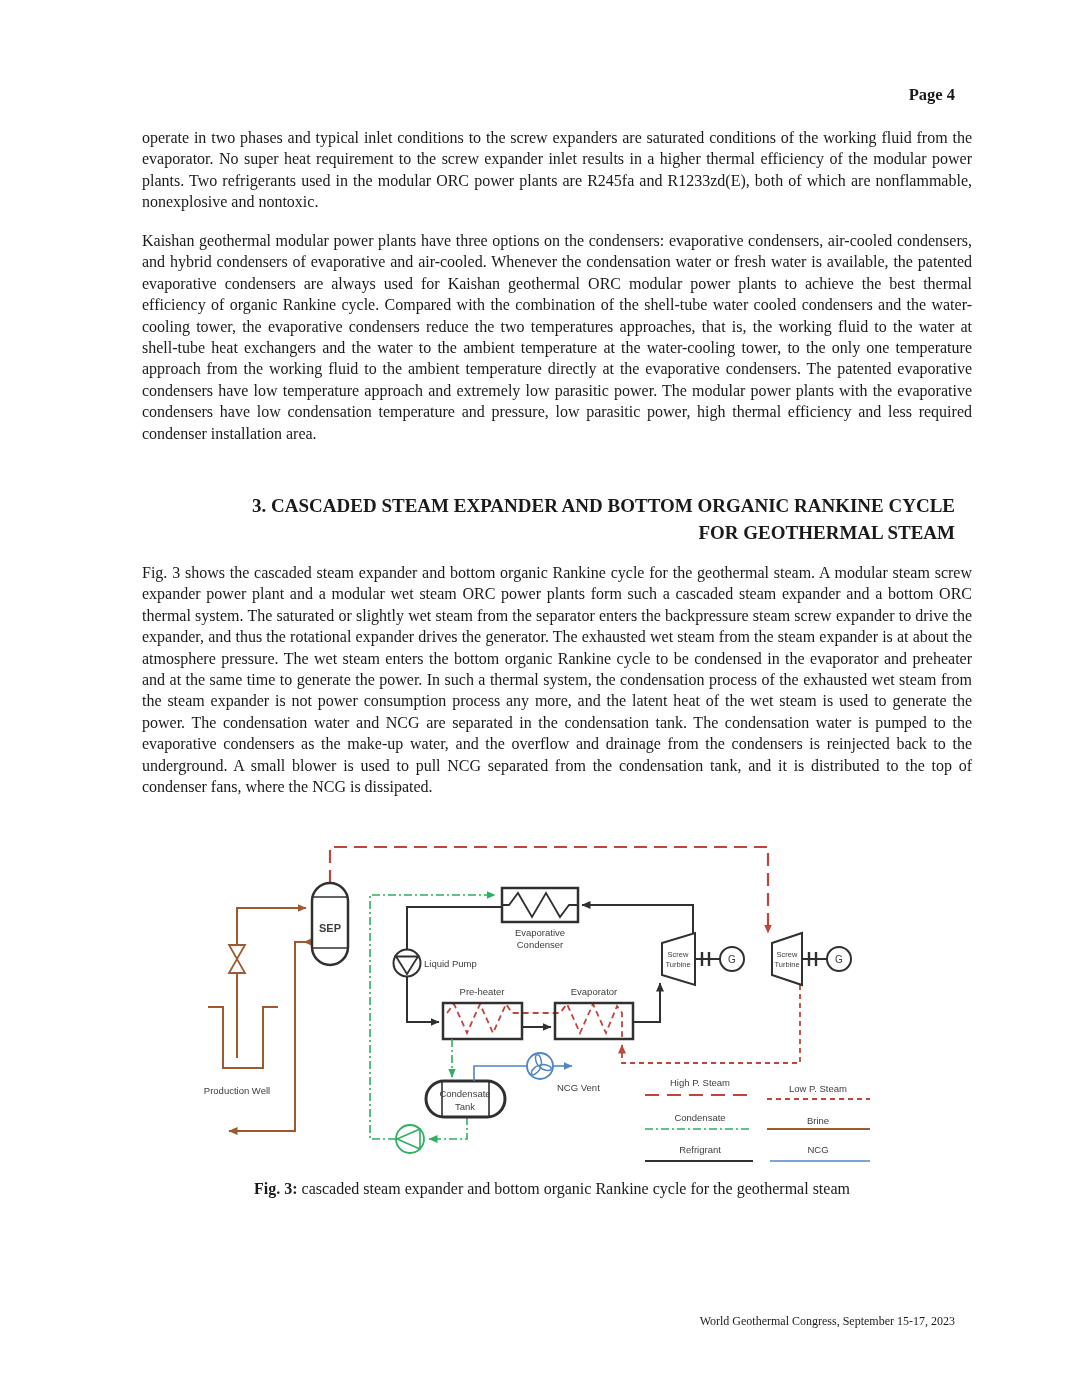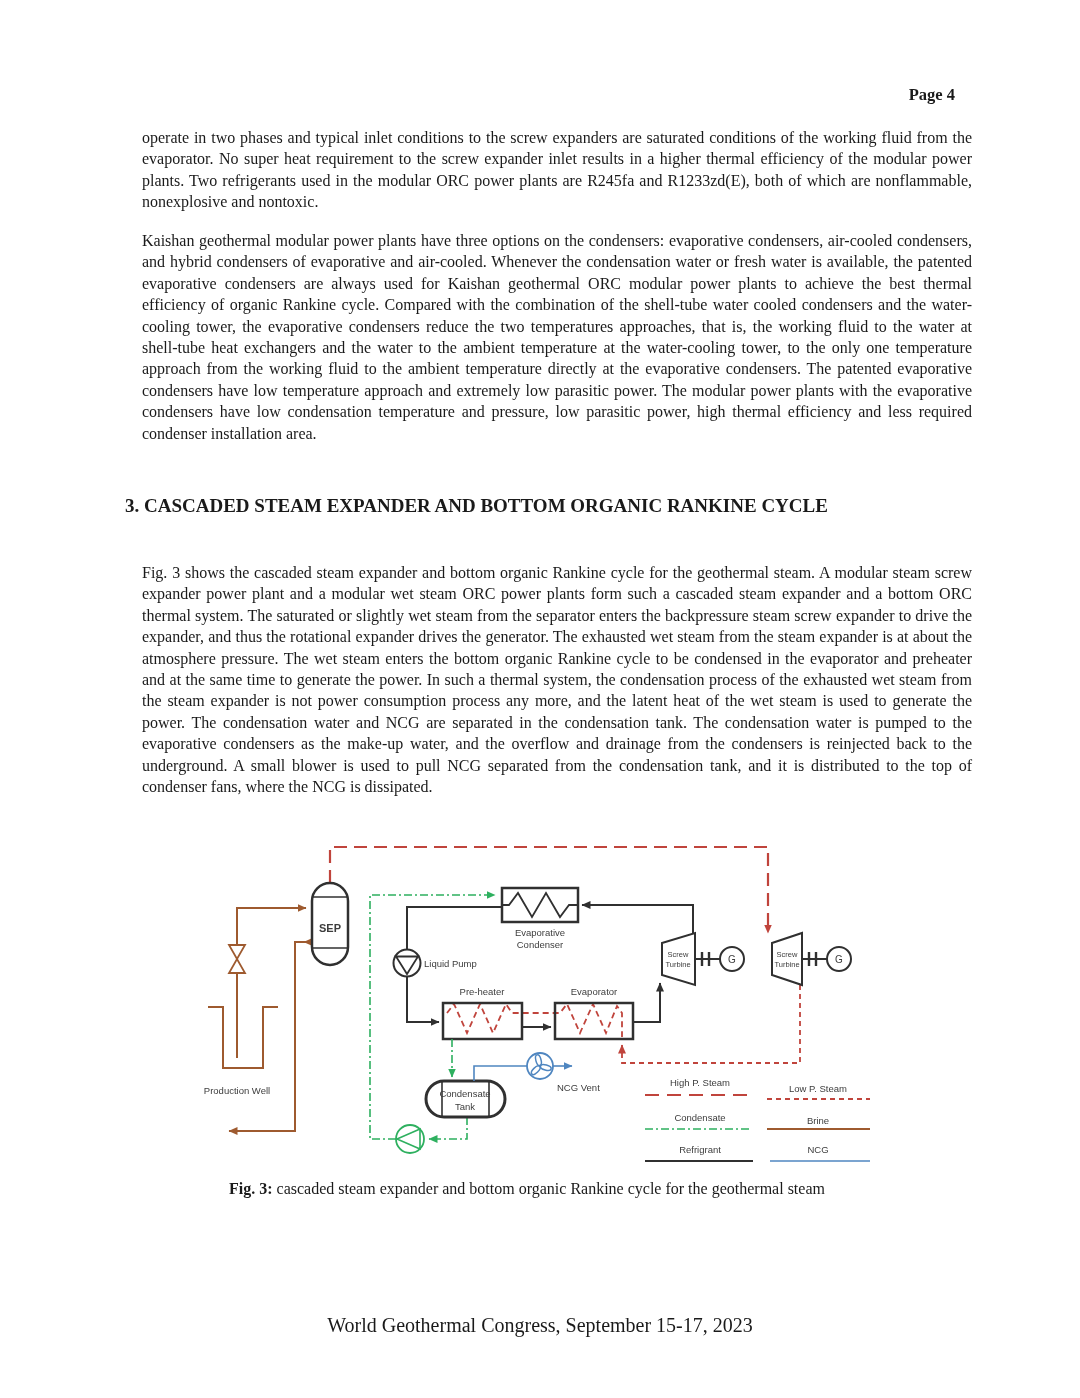--- a/index.html
+++ b/index.html
@@ -15,26 +15,26 @@
     font-family:"Liberation Serif","DejaVu Serif",serif;color:#1a1a1a;
     margin:0 auto;overflow:hidden;padding-left:8px;
   }
   .abs{position:absolute;}
   .body-text{
     left:142px;width:830px;font-size:16px;line-height:21.4px;
     text-align:justify;text-justify:inter-word;
   }
   .page-number{top:85px;left:125px;width:830px;text-align:right;font-weight:bold;font-size:16.5px;}
   .heading{
-    top:492px;left:125px;width:830px;text-align:left;font-weight:bold;
+    top:492px;left:125px;width:830px;text-align:right;font-weight:bold;
     font-size:19px;line-height:27px;
   }
-  .caption{top:1180px;left:112px;width:830px;text-align:center;font-size:16px;}
+  .caption{top:1180px;left:137px;width:830px;text-align:center;font-size:16px;}
   .caption .prefix{font-weight:bold;}
-  .footer{top:1314px;left:125px;width:830px;text-align:center;font-size:20px;}
+  .footer{top:1314px;left:125px;width:830px;text-align:right;font-size:12px;}
   .figure{top:833px;left:180px;width:740px;height:345px;}
   svg text{
     font-family:"Liberation Sans","DejaVu Sans",sans-serif;
     fill:#3d3d3d;
   }
   .lbl{font-size:9.5px;}
   .lbl-sm{font-size:7.5px;}
   .lbl-sep{font-size:11px;font-weight:bold;}
   .lbl-g{font-size:10px;}
 </style>
@@ -44,20 +44,21 @@
 <div class="page">
 
   <div class="abs page-number">Page 4</div>
 
   <div class="abs body-text" style="top:127px">operate in two phases and typical inlet conditions to the screw expanders are saturated conditions of the working fluid from the evaporator. No super heat requirement to the screw expander inlet results in a higher thermal efficiency of the modular power plants. Two refrigerants used in the modular ORC power plants are R245fa and R1233zd(E), both of which are nonflammable, nonexplosive and nontoxic.</div>
 
   <div class="abs body-text" style="top:230px">Kaishan geothermal modular power plants have three options on the condensers: evaporative condensers, air-cooled condensers, and hybrid condensers of evaporative and air-cooled. Whenever the condensation water or fresh water is available, the patented evaporative condensers are always used for Kaishan geothermal ORC modular power plants to achieve the best thermal efficiency of organic Rankine cycle. Compared with the combination of the shell-tube water cooled condensers and the water-cooling tower, the evaporative condensers reduce the two temperatures approaches, that is, the working fluid to the water at shell-tube heat exchangers and the water to the ambient temperature at the water-cooling tower, to the only one temperature approach from the working fluid to the ambient temperature directly at the evaporative condensers. The patented evaporative condensers have low temperature approach and extremely low parasitic power. The modular power plants with the evaporative condensers have low condensation temperature and pressure, low parasitic power, high thermal efficiency and less required condenser installation area.</div>
 
   <div class="abs heading">
     <div>3. CASCADED STEAM EXPANDER AND BOTTOM ORGANIC RANKINE CYCLE</div>
+    <div>FOR GEOTHERMAL STEAM</div>
   </div>
 
   <div class="abs body-text" style="top:562px">Fig. 3 shows the cascaded steam expander and bottom organic Rankine cycle for the geothermal steam. A modular steam screw expander power plant and a modular wet steam ORC power plants form such a cascaded steam expander and a bottom ORC thermal system. The saturated or slightly wet steam from the separator enters the backpressure steam screw expander to drive the expander, and thus the rotational expander drives the generator. The exhausted wet steam from the steam expander is at about the atmosphere pressure. The wet steam enters the bottom organic Rankine cycle to be condensed in the evaporator and preheater and at the same time to generate the power. In such a thermal system, the condensation process of the exhausted wet steam from the steam expander is not power consumption process any more, and the latent heat of the wet steam is used to generate the power. The condensation water and NCG are separated in the condensation tank. The condensation water is pumped to the evaporative condensers as the make-up water, and the overflow and drainage from the condensers is reinjected back to the underground. A small blower is used to pull NCG separated from the condensation tank, and it is distributed to the top of condenser fans, where the NCG is dissipated.</div>
 
   <div class="abs figure">
   <svg width="740" height="345" viewBox="0 0 740 345" xmlns="http://www.w3.org/2000/svg">
     <defs>
       <marker id="m-red" markerUnits="userSpaceOnUse" markerWidth="10" markerHeight="9" refX="8.5" refY="4" orient="auto">
         <path d="M0,0 L9,4 L0,8 z" style="fill:var(--steam-red)"></path>
       </marker>

